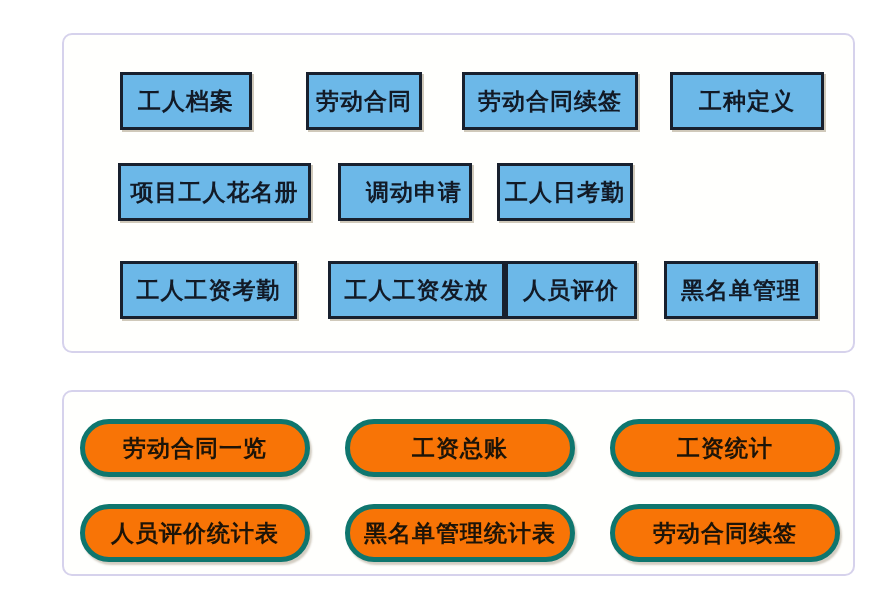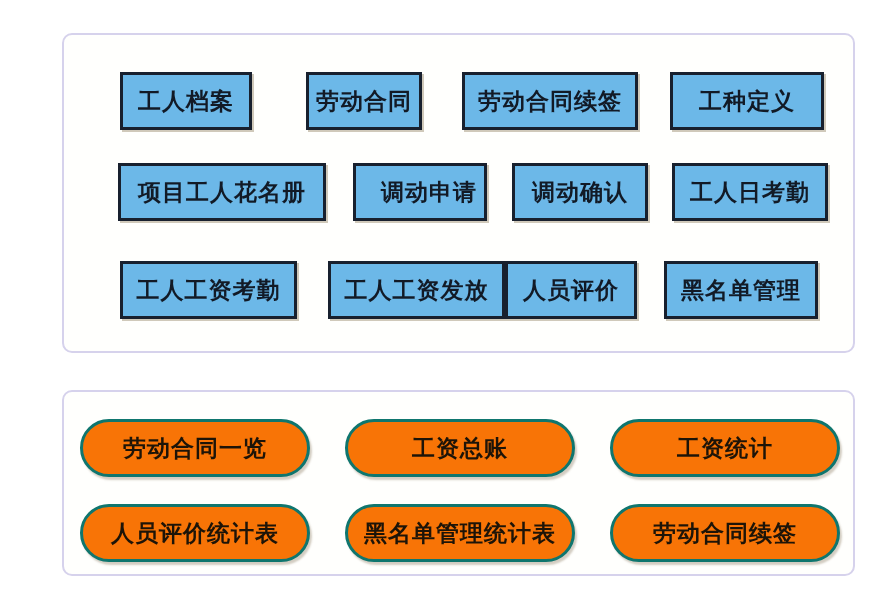--- a/index.html
+++ b/index.html
@@ -65,34 +65,34 @@
 
   #mod-row-1 { left: 56px; top: 37px; }
   #mod-row-2 { left: 54px; top: 128px; }
   #mod-row-3 { left: 56px; top: 226px; }
 
   #mod-row-1 .mod-btn:nth-child(1) { width: 132px; margin-right: 54px; }
   #mod-row-1 .mod-btn:nth-child(2) { width: 116px; margin-right: 40px; }
   #mod-row-1 .mod-btn:nth-child(3) { width: 176px; margin-right: 32px; }
   #mod-row-1 .mod-btn:nth-child(4) { width: 154px; }
 
-  #mod-row-2 .mod-btn:nth-child(1) { width: 208px; margin-right: 27px; }
+  #mod-row-2 .mod-btn:nth-child(1) { width: 193px; margin-right: 27px; }
   #mod-row-2 .mod-btn:nth-child(2) { width: 134px; margin-right: 25px; padding-left: 18px; }
   #mod-row-2 .mod-btn:nth-child(3) { width: 136px; margin-right: 24px; }
   #mod-row-2 .mod-btn:nth-child(4) { width: 156px; }
 
   #mod-row-3 .mod-btn:nth-child(1) { width: 177px; margin-right: 31px; }
   #mod-row-3 .mod-btn:nth-child(2) { width: 177px; }
   #mod-row-3 .mod-btn:nth-child(3) { width: 132px; margin-right: 27px; }
   #mod-row-3 .mod-btn:nth-child(4) { width: 154px; }
 
   
   .rpt-btn {
     background: #f87406;
-    border: 3px solid #0f766e;
+    border: 5px solid #0f766e;
     border-radius: 34px;
     color: #1d1408;
     font-size: 23px;
     font-weight: bold;
     letter-spacing: 1px;
     display: flex;
     align-items: center;
     justify-content: center;
     box-sizing: border-box;
     height: 58px;
@@ -117,21 +117,20 @@
   <div class="row" id="mod-row-1">
     <div class="mod-btn">工人档案</div>
     <div class="mod-btn">劳动合同</div>
     <div class="mod-btn">劳动合同续签</div>
     <div class="mod-btn">工种定义</div>
   </div>
 
   <div class="row" id="mod-row-2">
     <div class="mod-btn">项目工人花名册</div>
     <div class="mod-btn">调动申请</div>
-    <div class="mod-btn">调动确认</div>
     <div class="mod-btn">工人日考勤</div>
   </div>
 
   <div class="row" id="mod-row-3">
     <div class="mod-btn">工人工资考勤</div>
     <div class="mod-btn">工人工资发放</div>
     <div class="mod-btn">人员评价</div>
     <div class="mod-btn">黑名单管理</div>
   </div>
 

